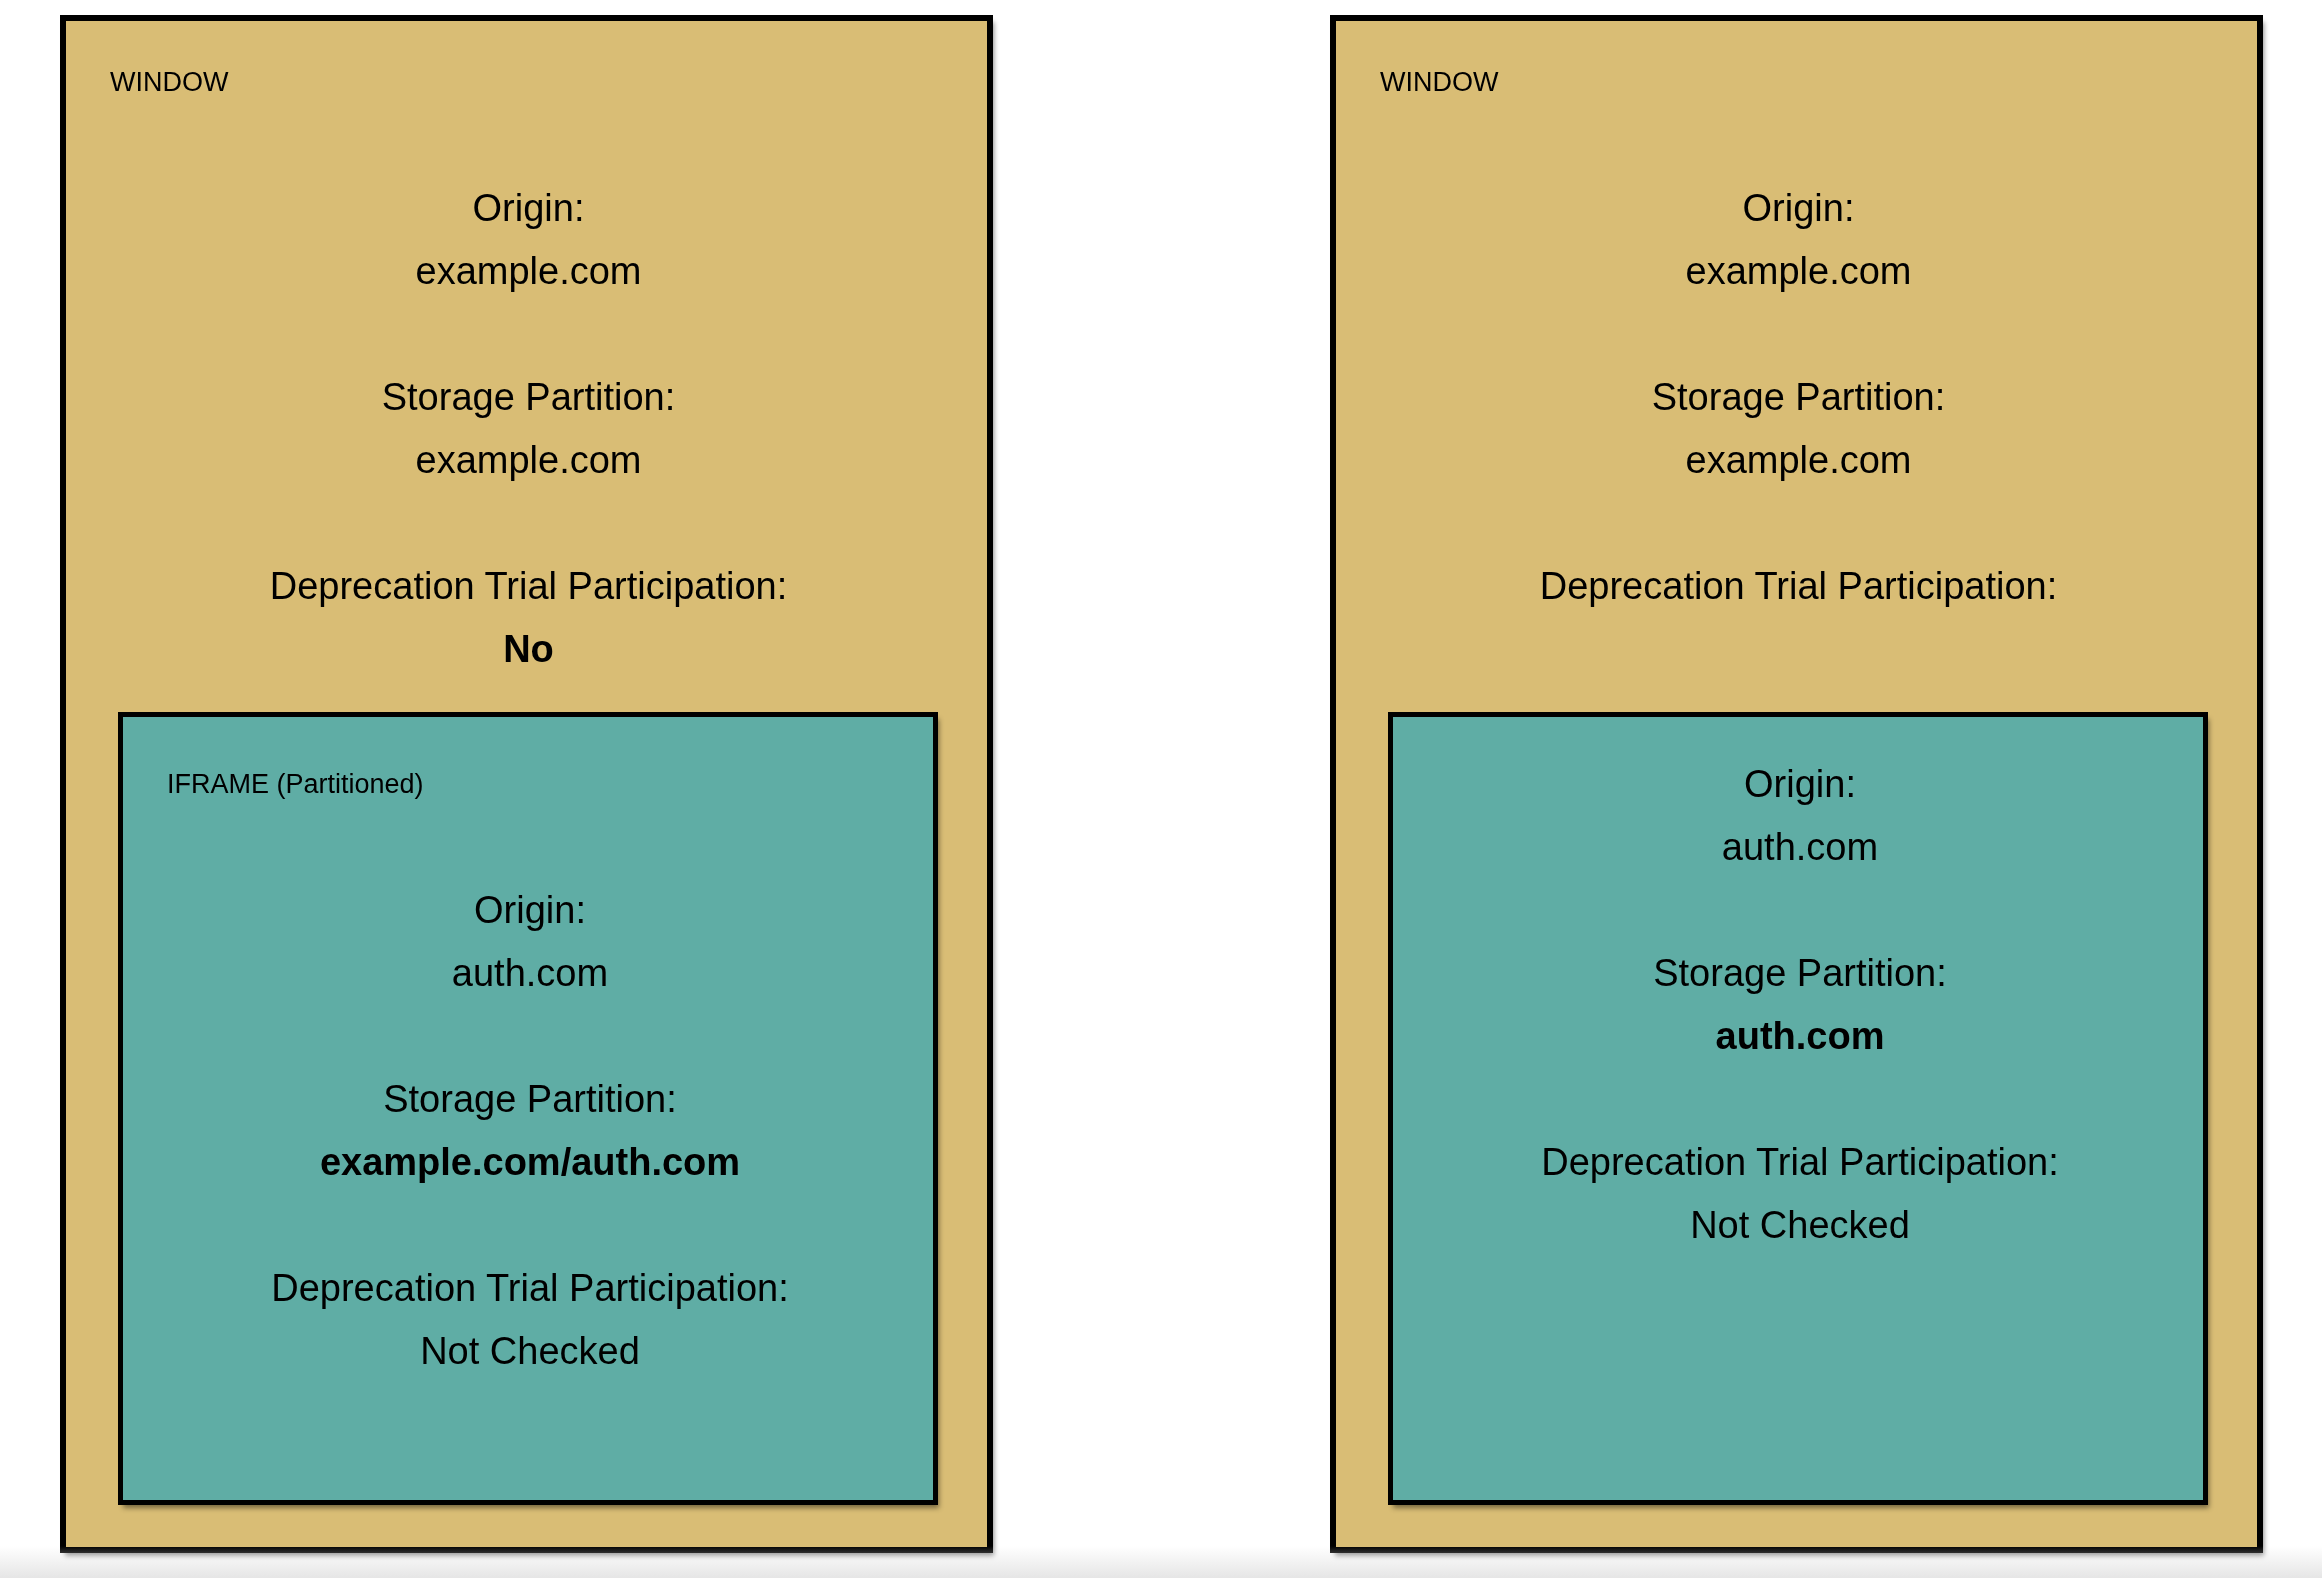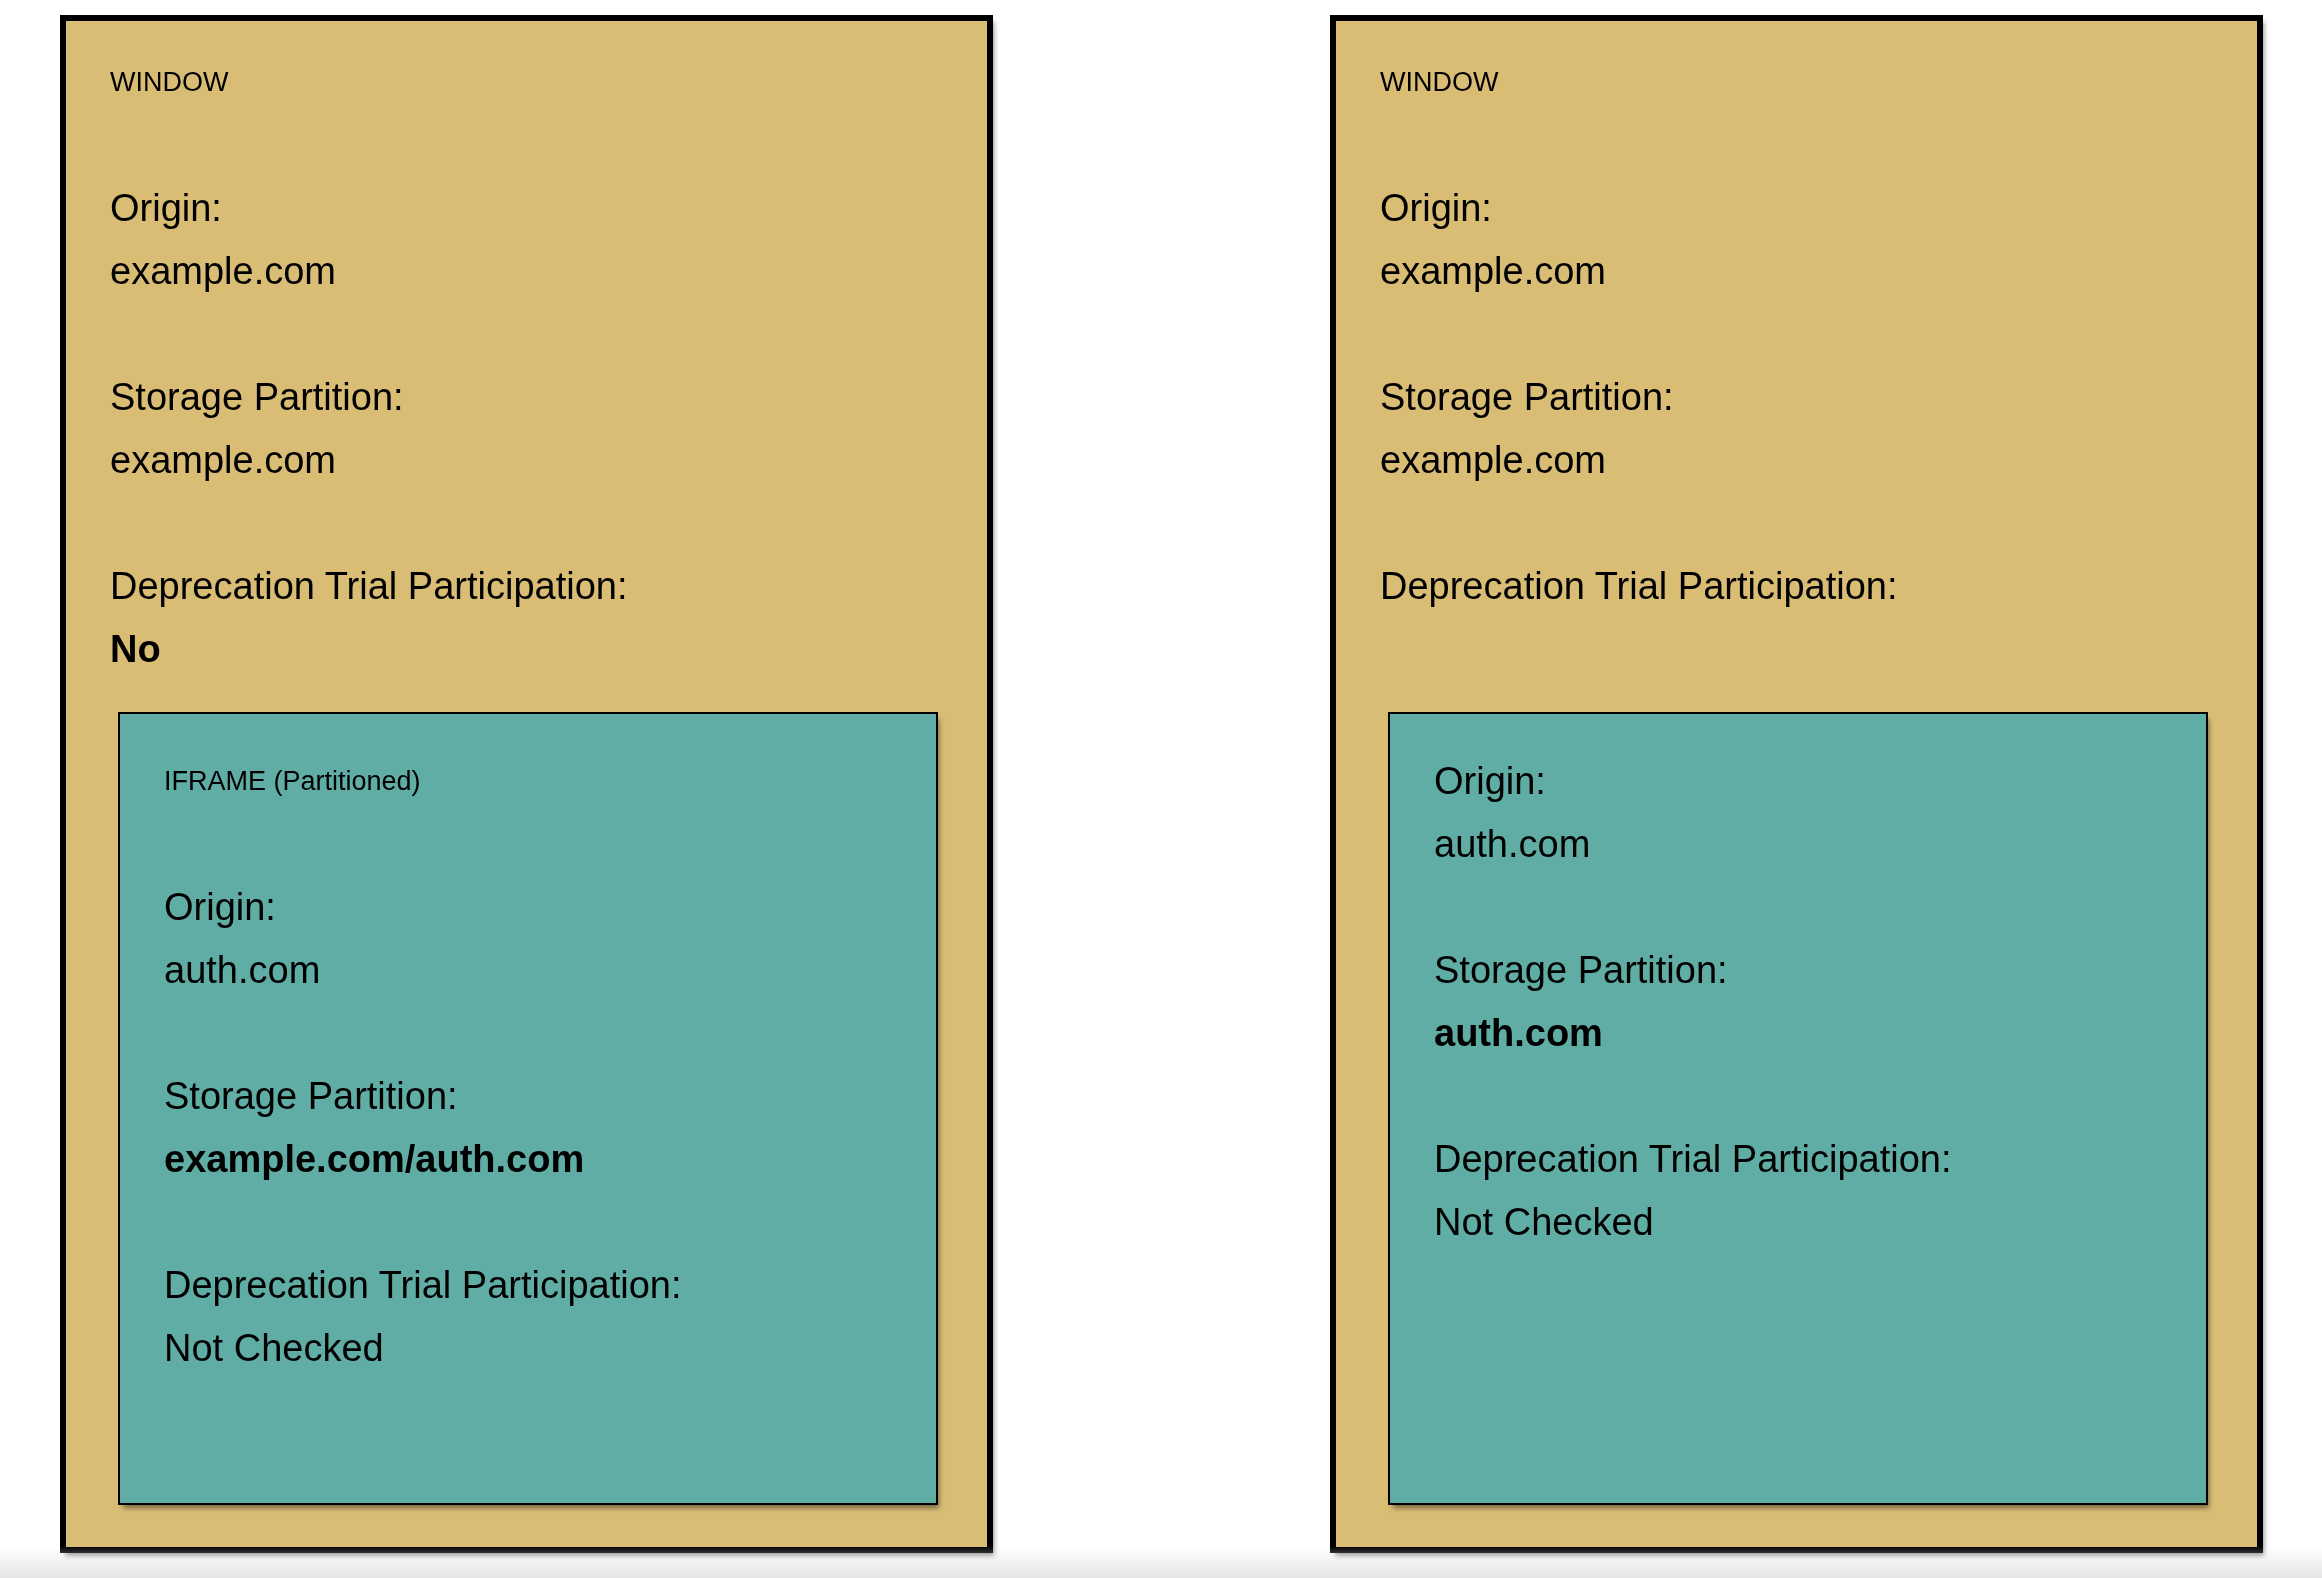--- a/index.html
+++ b/index.html
@@ -33,33 +33,34 @@
   .window.right { left: 1330px; }
 
   .box-title {
     margin: 0 0 63px 0;
     font-size: 27px;
     font-weight: 400;
     line-height: 63px;
   }
   .field {
     margin: 0 0 63px 0;
+    text-align: center;
   }
   .field .line { display: block; }
   .field .value.bold { font-weight: 700; }
 
   .iframe-box {
     position: absolute;
     left: 52px;
     top: 691px;
     width: 820px;
     height: 793px;
     box-sizing: border-box;
     background: #5FADA5;
-    border: 2px solid #000000;
+    border: 5px solid #000000;
     padding: 36px 40px 0 44px;
     box-shadow: 3px 5px 5px -2px rgba(0,0,0,0.45);
   }
 
   .bottom-shade {
     position: absolute;
     left: 0;
     right: 0;
     bottom: 0;
     height: 32px;

